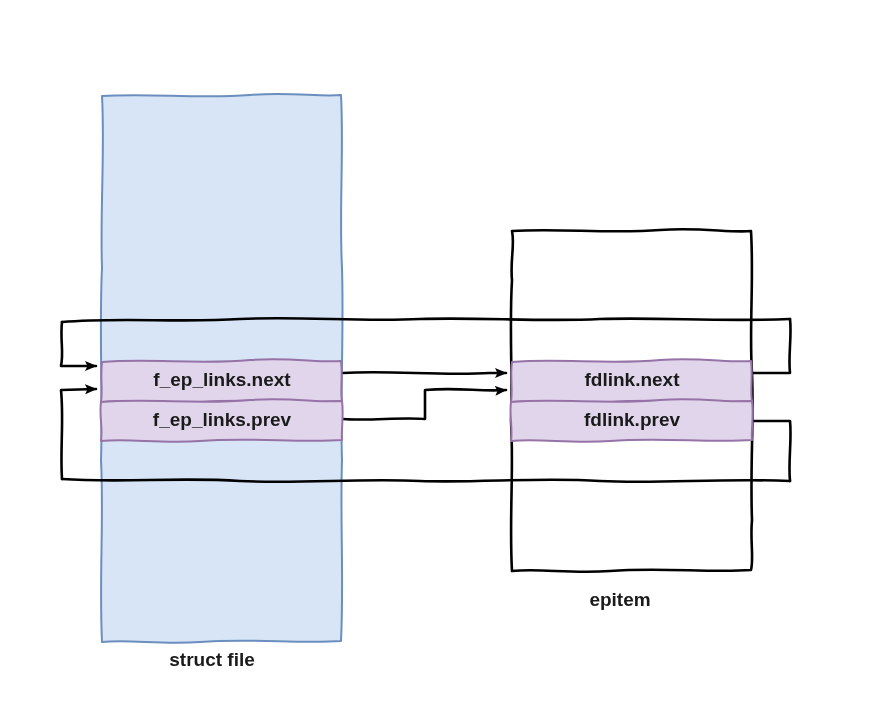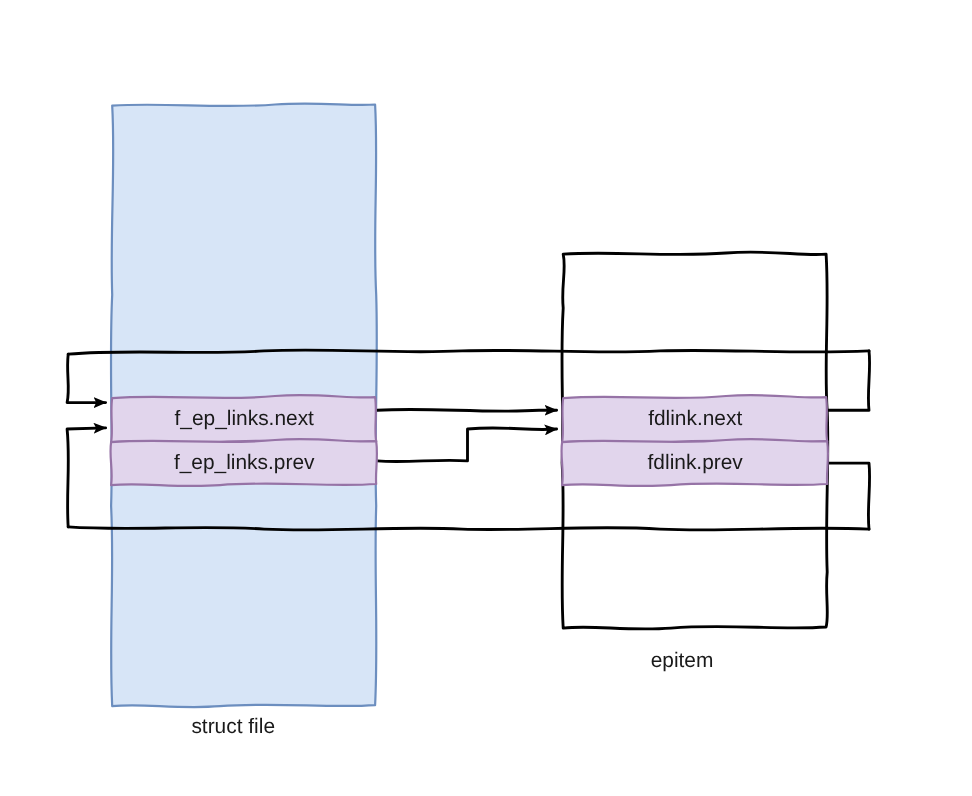--- a/index.html
+++ b/index.html
@@ -13,20 +13,21 @@
     font-family: "Liberation Sans", sans-serif;
     position: relative;
     overflow: hidden;
   }
   #diagram-root {
     position: absolute;
     left: 0;
     top: 0;
     width: 884px;
     height: 724px;
+    font-weight: bold;
   }
   svg.diagram-canvas {
     display: block;
     width: 884px;
     height: 724px;
   }
   .field-text {
     font-family: "Liberation Sans", sans-serif;
     font-size: 19px;
     fill: #1a1a1a;

